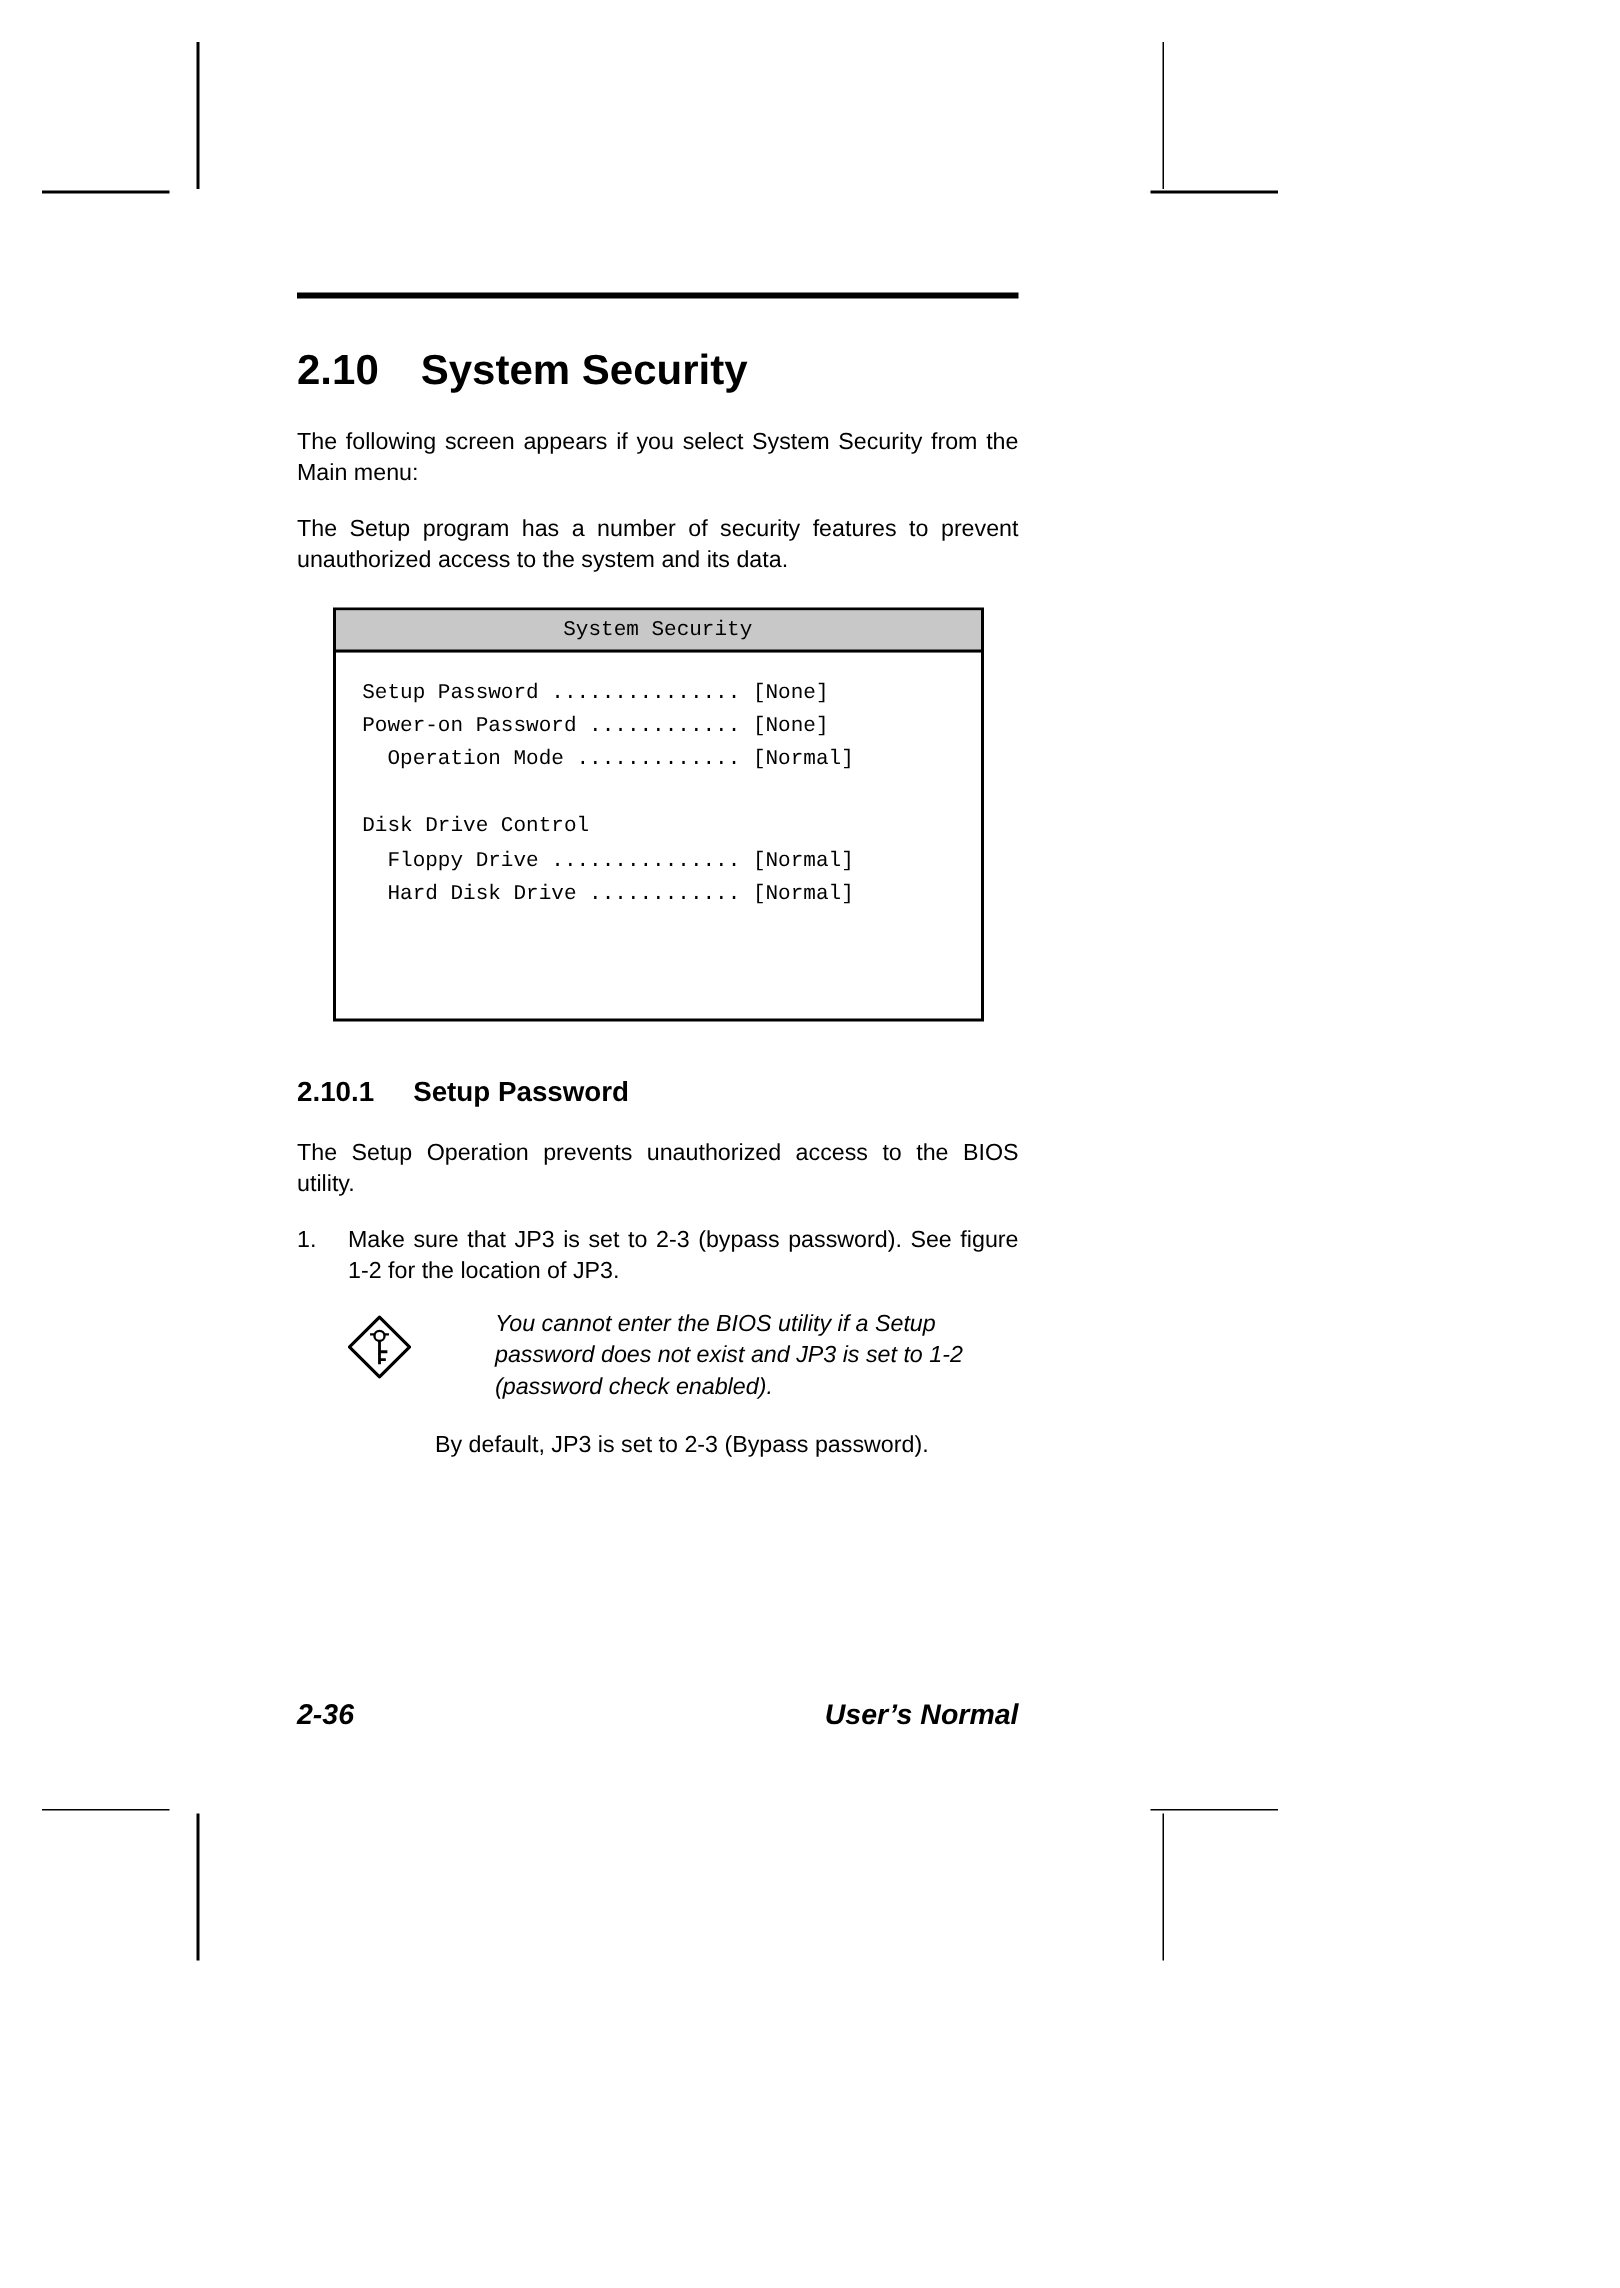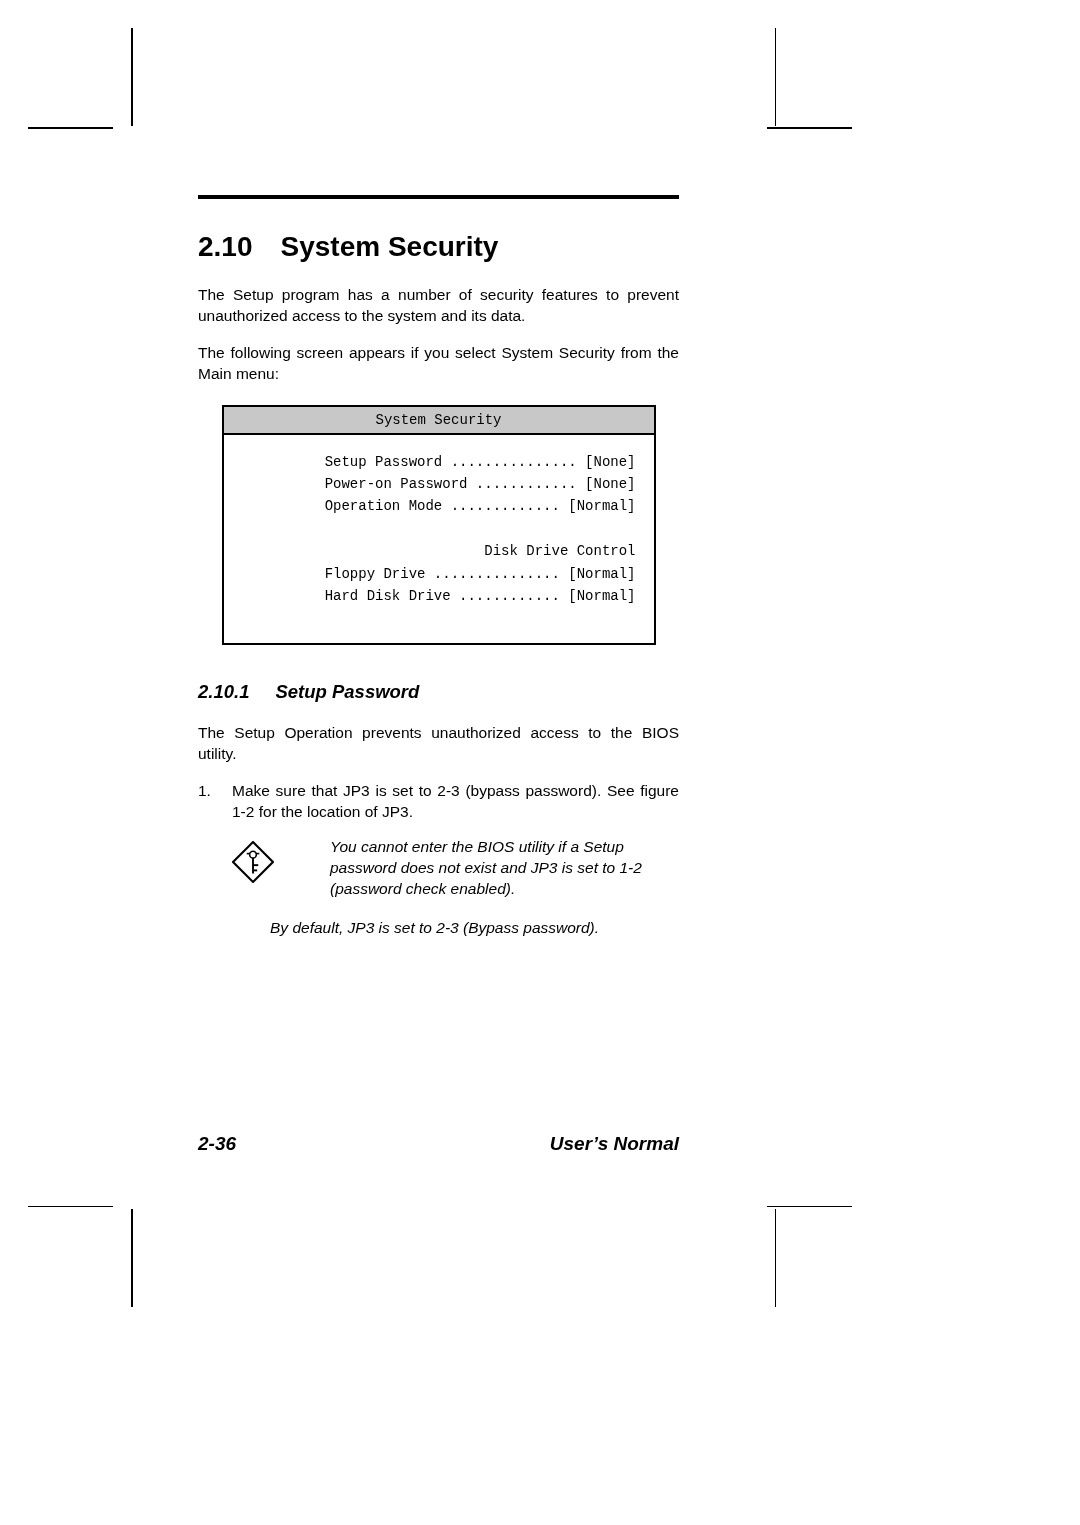--- a/index.html
+++ b/index.html
@@ -69,31 +69,29 @@
     font-family: "Courier New", Courier, monospace;
     font-size: 14px;
   }
   .bios-title {
     background: #c8c8c8;
     text-align: center;
     padding: 5px 0;
     border-bottom: 2px solid #000;
   }
   .bios-body {
-    padding: 16px 18px 36px 18px;
+    padding: 16px 18px 72px 18px;
     white-space: pre;
     line-height: 1.6;
-    text-align: right;
   }
 
   h2 {
     font-size: 18.5px;
     font-weight: bold;
     margin: 16px 0 20px 0;
-    font-style: italic;
   }
   h2 .num { margin-right: 26px; }
 
   .bold-line {
     font-size: 15px;
     font-weight: bold;
     margin: 20px 0 18px 0;
   }
 
   .list {
@@ -116,23 +114,22 @@
     flex-shrink: 0;
     margin-right: 32px;
     margin-top: 4px;
   }
   .note-text {
     font-size: 15.5px;
     font-style: italic;
     line-height: 1.35;
   }
   .note-text2 {
-    margin-left: 72px;
-    font-size: 15.5px;
-    font-style: italic;
+    margin-left: 92px;
+    font-size: 15.5px;
     line-height: 1.35;
   }
 
   .footer {
     position: absolute;
     left: 198px;
     width: 481px;
     top: 1133px;
     font-size: 19px;
     font-style: italic;
@@ -154,22 +151,22 @@
 <div class="crop h br-h"></div>
 <div class="crop v br-v"></div>
 
 <div class="page">
   <div class="rule"></div>
 
   <h1>
     <span class="num">2.10</span><span>System Security</span>
   </h1>
 
+  <p class="body">The following screen appears if you select System Security from the Main menu:</p>
   <p class="body">The Setup program has a number of security features to prevent unauthorized access to the system and its data.</p>
-  <p class="body">The following screen appears if you select System Security from the Main menu:</p>
 
   <div class="bios-box">
     <div class="bios-title">System Security</div>
     <div class="bios-body">Setup Password ............... [None]
 Power-on Password ............ [None]
   Operation Mode ............. [Normal]
 
 Disk Drive Control
   Floppy Drive ............... [Normal]
   Hard Disk Drive ............ [Normal]</div>

